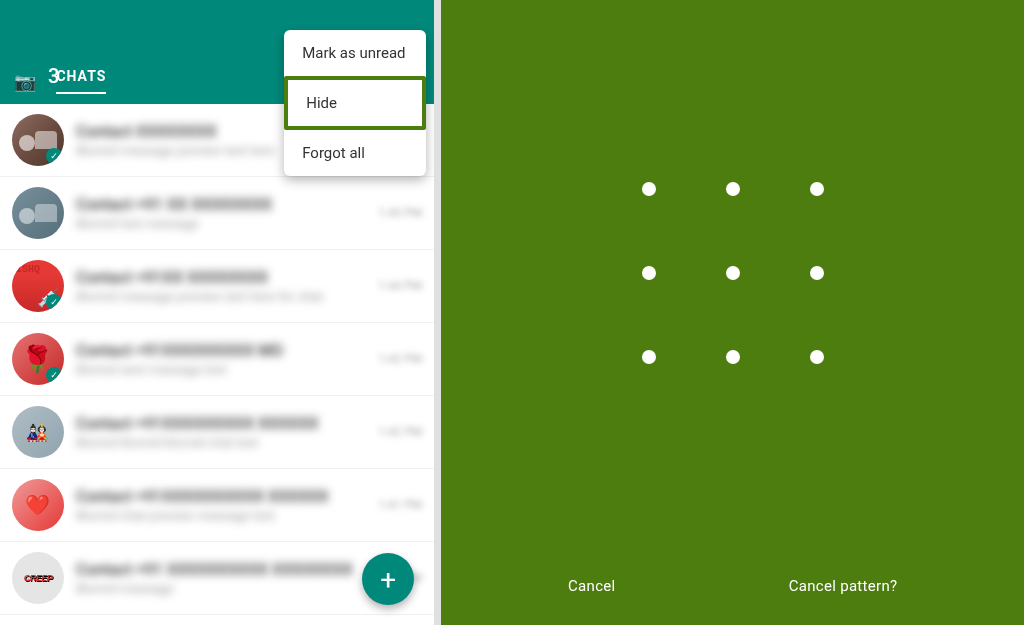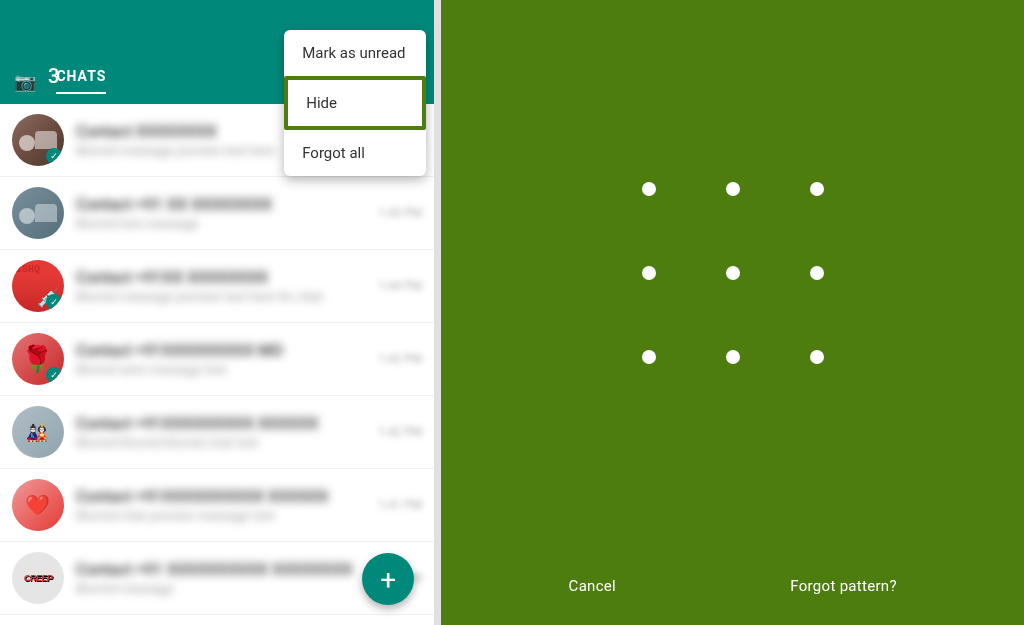--- a/index.html
+++ b/index.html
@@ -457,18 +457,18 @@
       <div class="pattern-dot"></div>
       <div class="pattern-dot"></div>
       <div class="pattern-dot"></div>
       <div class="pattern-dot"></div>
       <div class="pattern-dot"></div>
       <div class="pattern-dot"></div>
     </div>
 
     <div class="pattern-actions">
       <span class="pattern-btn">Cancel</span>
-      <span class="pattern-btn">Forgot pattern?</span>
+      <span class="pattern-btn">Cancel pattern?</span>
     </div>
 
   </div>
 
 </div>
 
 </body></html>

